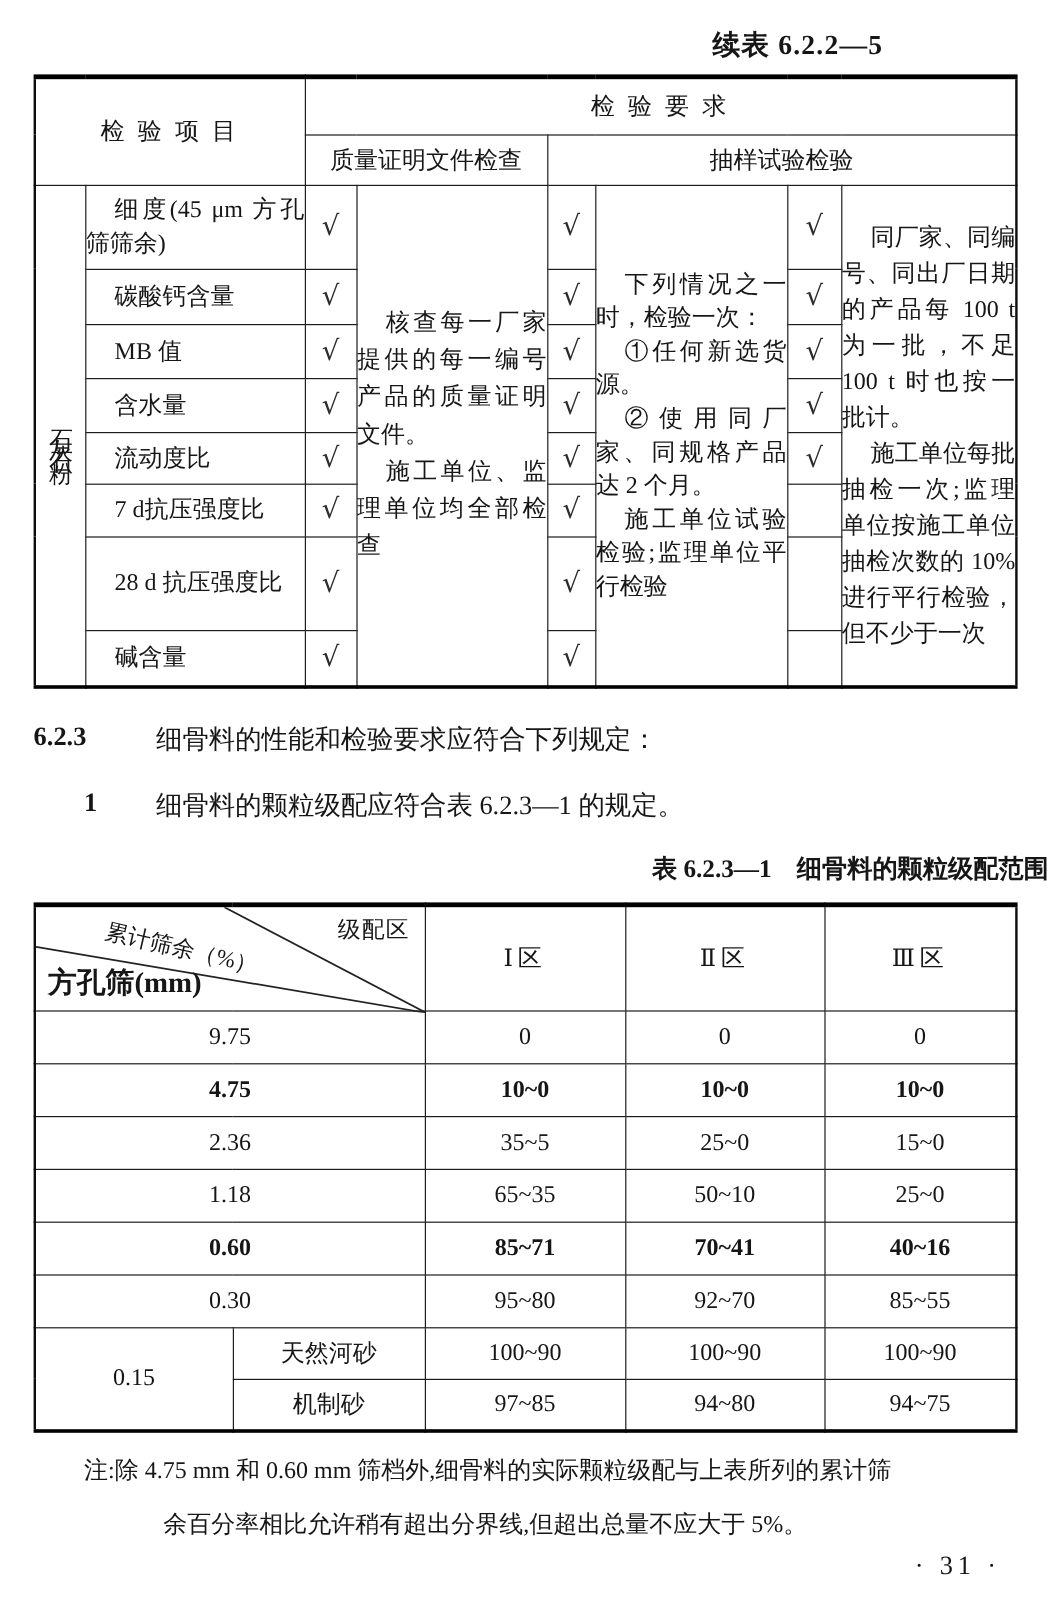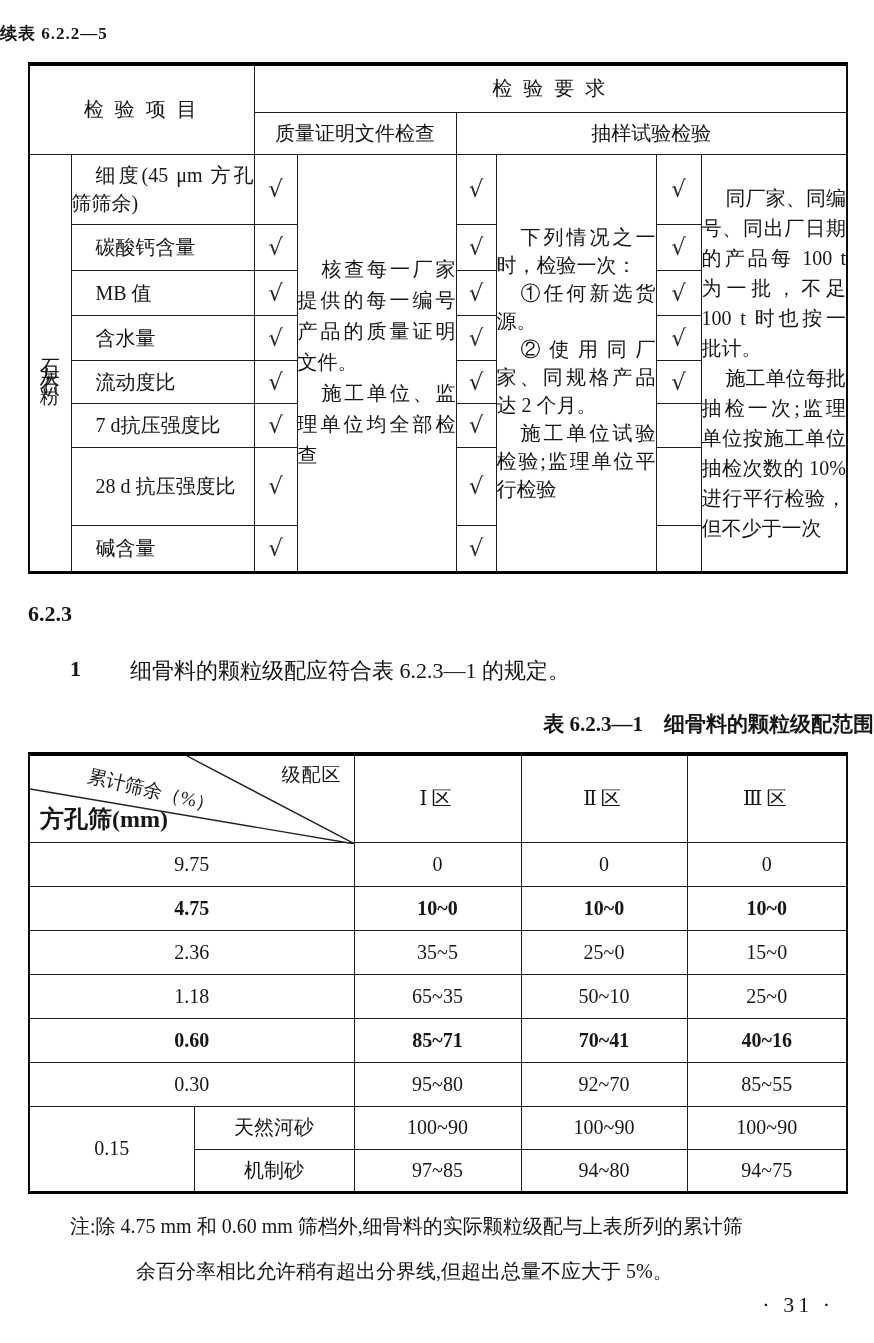--- a/index.html
+++ b/index.html
@@ -7,21 +7,21 @@
   body {
     width:874px; height:1343px;
     background:#ffffff;
     font-family:"Liberation Serif","DejaVu Serif",serif;
     color:#161616;
   }
   .page { position:relative; width:874px; height:1343px; overflow:hidden; background:#fff; }
 
   .doc-title {
     position:absolute; top:22px; left:0; width:736px;
-    text-align:left; font-size:17px; font-weight:bold; letter-spacing:1px;
+    text-align:right; font-size:23px; font-weight:bold; letter-spacing:1px;
   }
 
   table.tbl { border-collapse:collapse; table-layout:fixed; position:absolute; }
   table.tbl td { border:1px solid #1d1d1d; padding:0; vertical-align:middle; }
   #t1, #t2 {
     left:28px; width:818px;
     border-top:4px solid #000; border-bottom:3.5px solid #000;
     border-left:2px solid #0c0c0c; border-right:2px solid #0c0c0c;
   }
   #t1 { top:62px; }
@@ -164,20 +164,21 @@
       <td class="item">碱含量</td>
       <td class="chk">√</td>
       <td class="chk">√</td>
       <td class="chk"></td>
     </tr>
   </tbody>
     </table>
 
   <div class="clause" id="c1">
     <span class="no">6.2.3</span>
+    <span>细骨料的性能和检验要求应符合下列规定：</span>
   </div>
   <div class="clause" id="c2">
     <span class="no">1</span>
     <span>细骨料的颗粒级配应符合表 6.2.3—1 的规定。</span>
   </div>
 
   <div class="t2title">表 6.2.3—1　细骨料的颗粒级配范围</div>
 
   <table class="tbl" id="t2">
     <colgroup>

